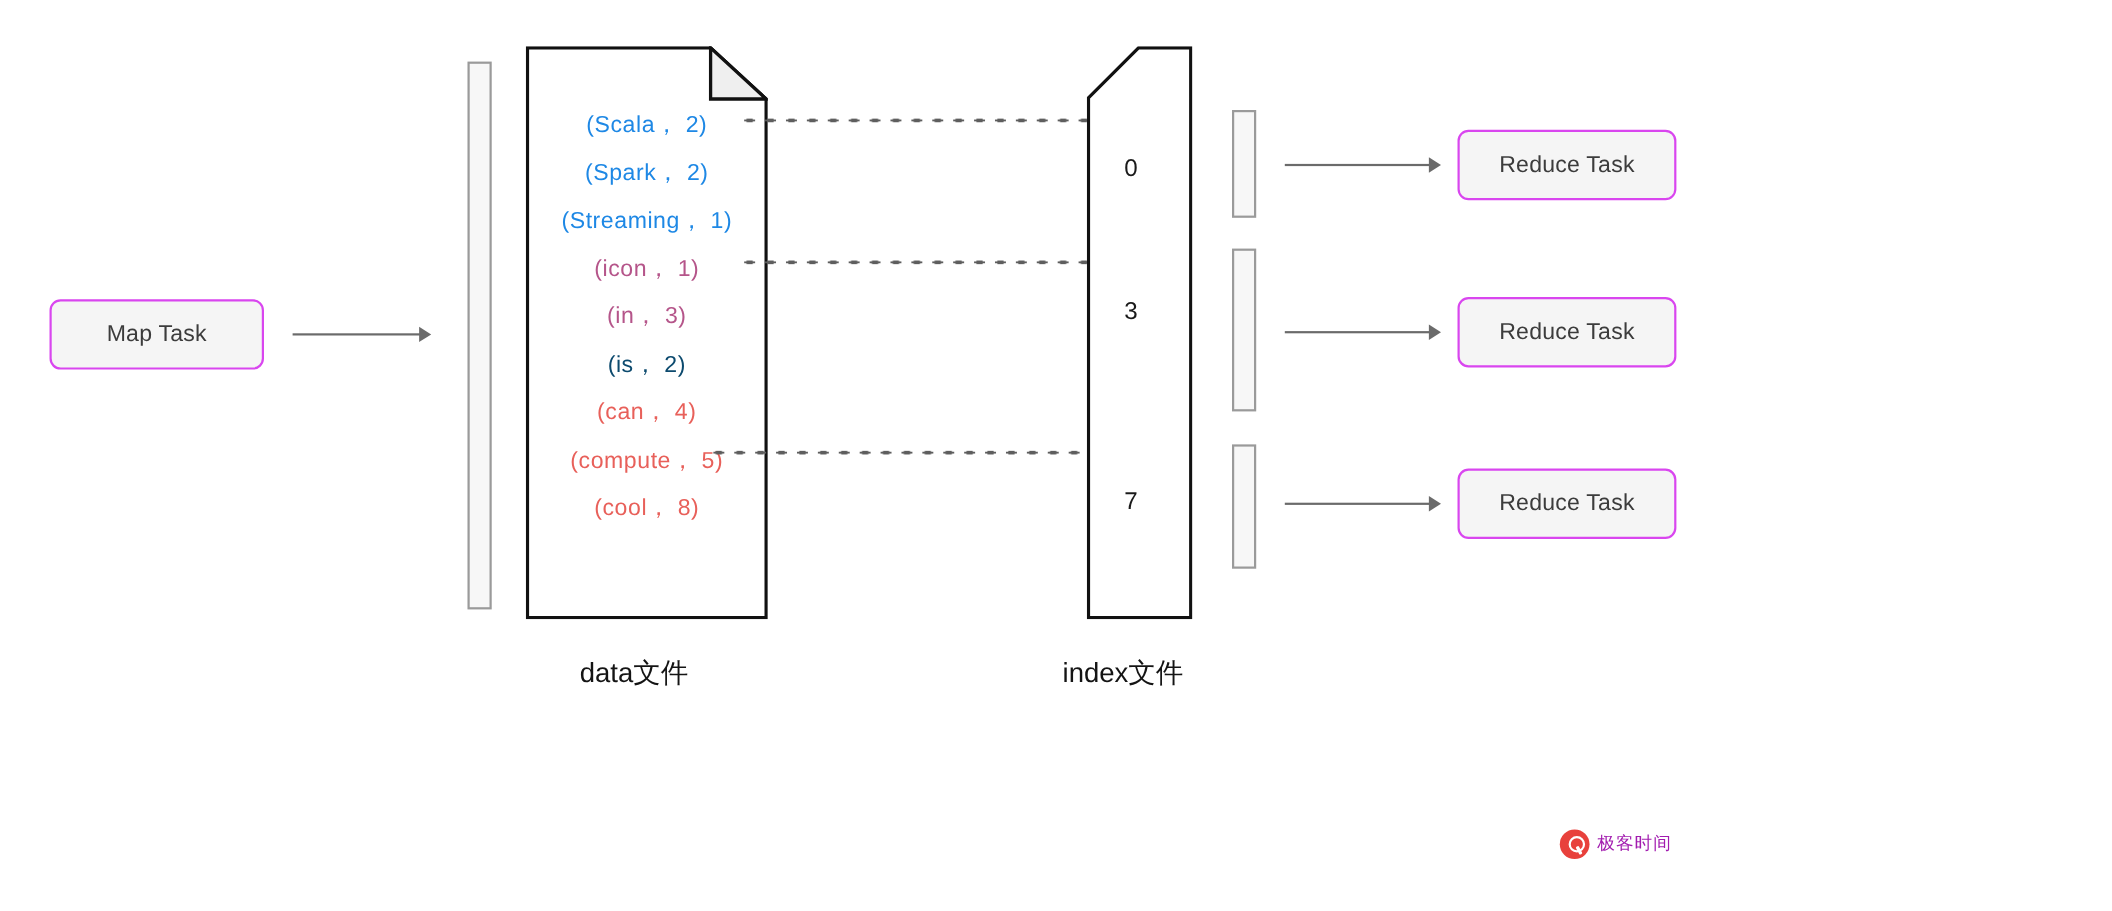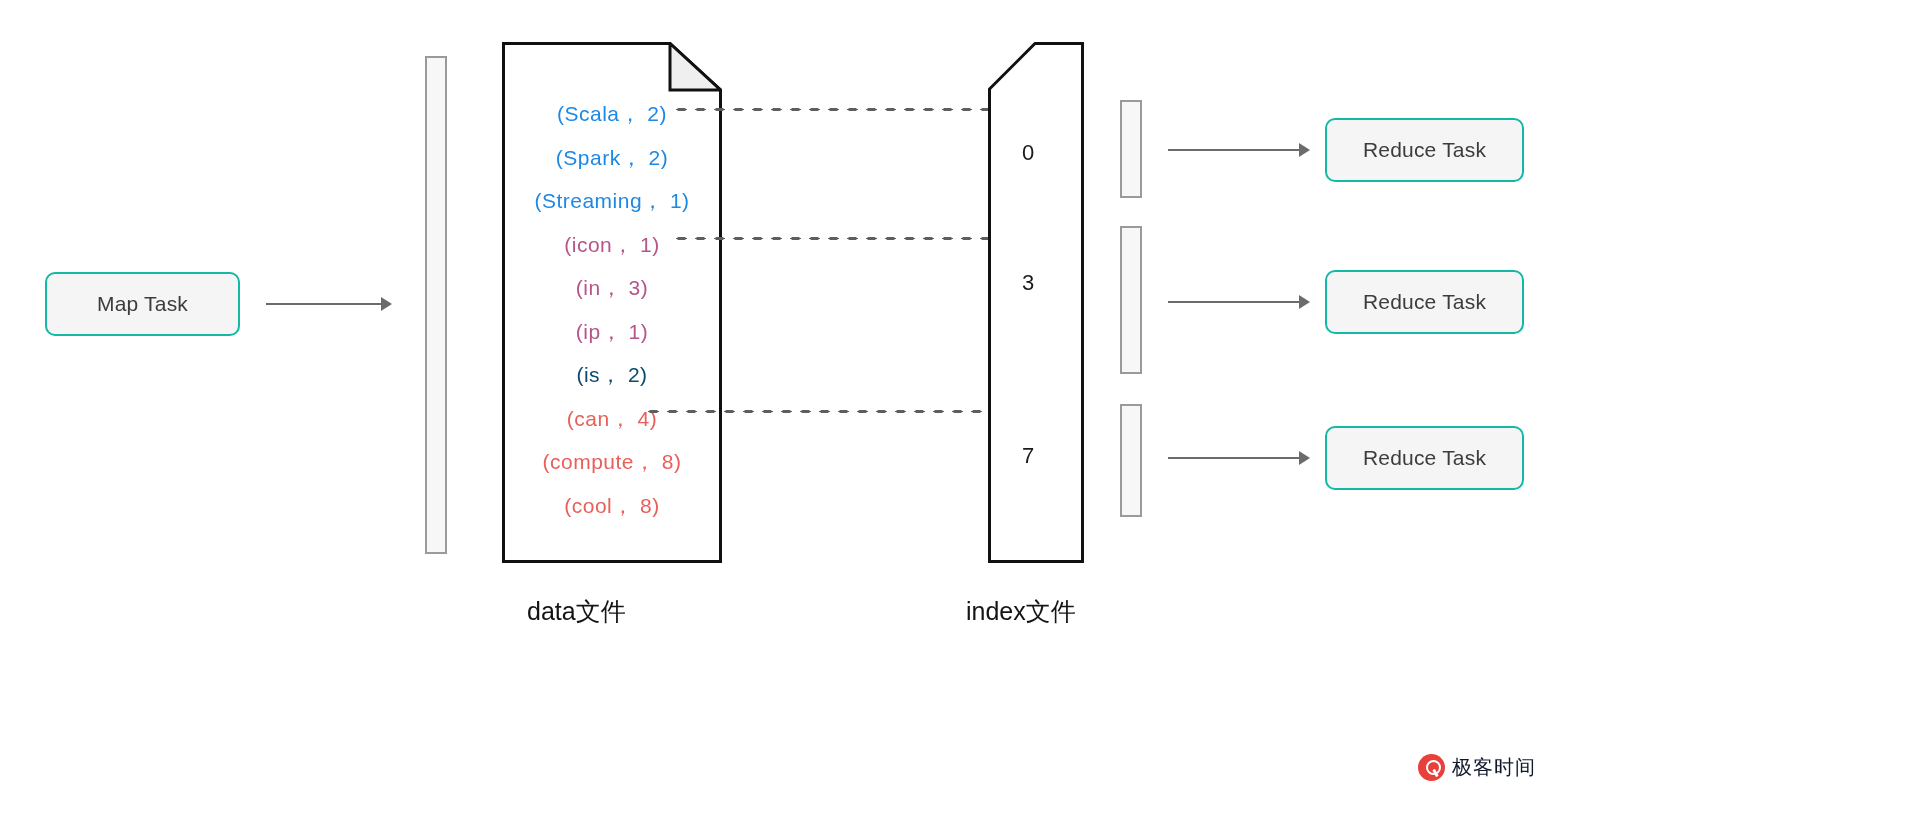--- a/index.html
+++ b/index.html
@@ -14,21 +14,21 @@
     position: relative;
     width: 1920px;
     height: 828px;
     background: #ffffff;
   }
 
   
   .task-box {
     position: absolute;
     background: #f5f5f5;
-    border: 2px solid #14b8a6;
+    border: 2px solid #d946ef;
     border-radius: 10px;
     display: flex;
     align-items: center;
     justify-content: center;
     color: #3c3c3c;
     font-size: 21px;
     letter-spacing: .2px;
     white-space: nowrap;
   }
   #map-task { left: 45px; top: 272px; width: 195px; height: 64px; }
@@ -62,21 +62,21 @@
     border: 2px solid #9a9a9a;
   }
   #left-bracket { left: 425px; top: 56px; width: 22px; height: 498px; }
   #right-bracket-0 { left: 1120px; top: 100px; width: 22px; height: 98px; }
   #right-bracket-1 { left: 1120px; top: 226px; width: 22px; height: 148px; }
   #right-bracket-2 { left: 1120px; top: 404px; width: 22px; height: 113px; }
 
   
   #data-file {
     position: absolute;
-    left: 502px; top: 42px;
+    left: 478px; top: 42px;
     width: 220px; height: 590px;
   }
   #data-file .page-svg { position: absolute; inset: 0; }
 
   .entries {
     position: absolute;
     left: 0; top: 50px;
     width: 220px;
     text-align: center;
   }
@@ -154,22 +154,22 @@
   #watermark .wm-mark::before {
     content: "";
     position: absolute;
     left: 16px; top: 15px;
     width: 3px; height: 8px;
     background: #ffffff;
     transform: rotate(-28deg);
     border-radius: 1px;
   }
   #watermark .wm-text {
-    font-size: 20px;
-    color: #0f172a;
+    font-size: 16px;
+    color: #a21caf;
     letter-spacing: 1px;
     white-space: nowrap;
   }
 </style>
 </head>
 <body>
 
 <div class="canvas">
 
   <div class="task-box" id="map-task">Map Task</div>
@@ -185,24 +185,23 @@
     <svg class="page-svg" viewBox="0 0 220 521" preserveAspectRatio="none">
       <path d="M1.5 1.5 H168 L218.5 48 V519.5 H1.5 Z" fill="#ffffff" stroke="#111111" stroke-width="3"></path>
       <path d="M168 1.5 V48 H218.5 Z" fill="#efefef" stroke="#111111" stroke-width="3"></path>
     </svg>
     <div class="entries">
       <div class="entry" style="color:#1e88e5">(Scala， 2)</div>
       <div class="entry" style="color:#1e88e5">(Spark， 2)</div>
       <div class="entry" style="color:#1e88e5">(Streaming， 1)</div>
       <div class="entry" style="color:#b5558a">(icon， 1)</div>
       <div class="entry" style="color:#b5558a">(in， 3)</div>
-      <div class="entry" style="color:#b5558a">(ip， 1)</div>
       <div class="entry" style="color:#0c4a6e">(is， 2)</div>
       <div class="entry" style="color:#e8605a">(can， 4)</div>
-      <div class="entry" style="color:#e8605a">(compute， 8)</div>
+      <div class="entry" style="color:#e8605a">(compute， 5)</div>
       <div class="entry" style="color:#e8605a">(cool， 8)</div>
     </div>
   </div>
 
   <div class="dotted" id="dot-line-0"></div>
   <div class="dotted" id="dot-line-1"></div>
   <div class="dotted" id="dot-line-2"></div>
 
   <div id="index-file">
     <svg class="idx-svg" viewBox="0 0 96 521" preserveAspectRatio="none">

